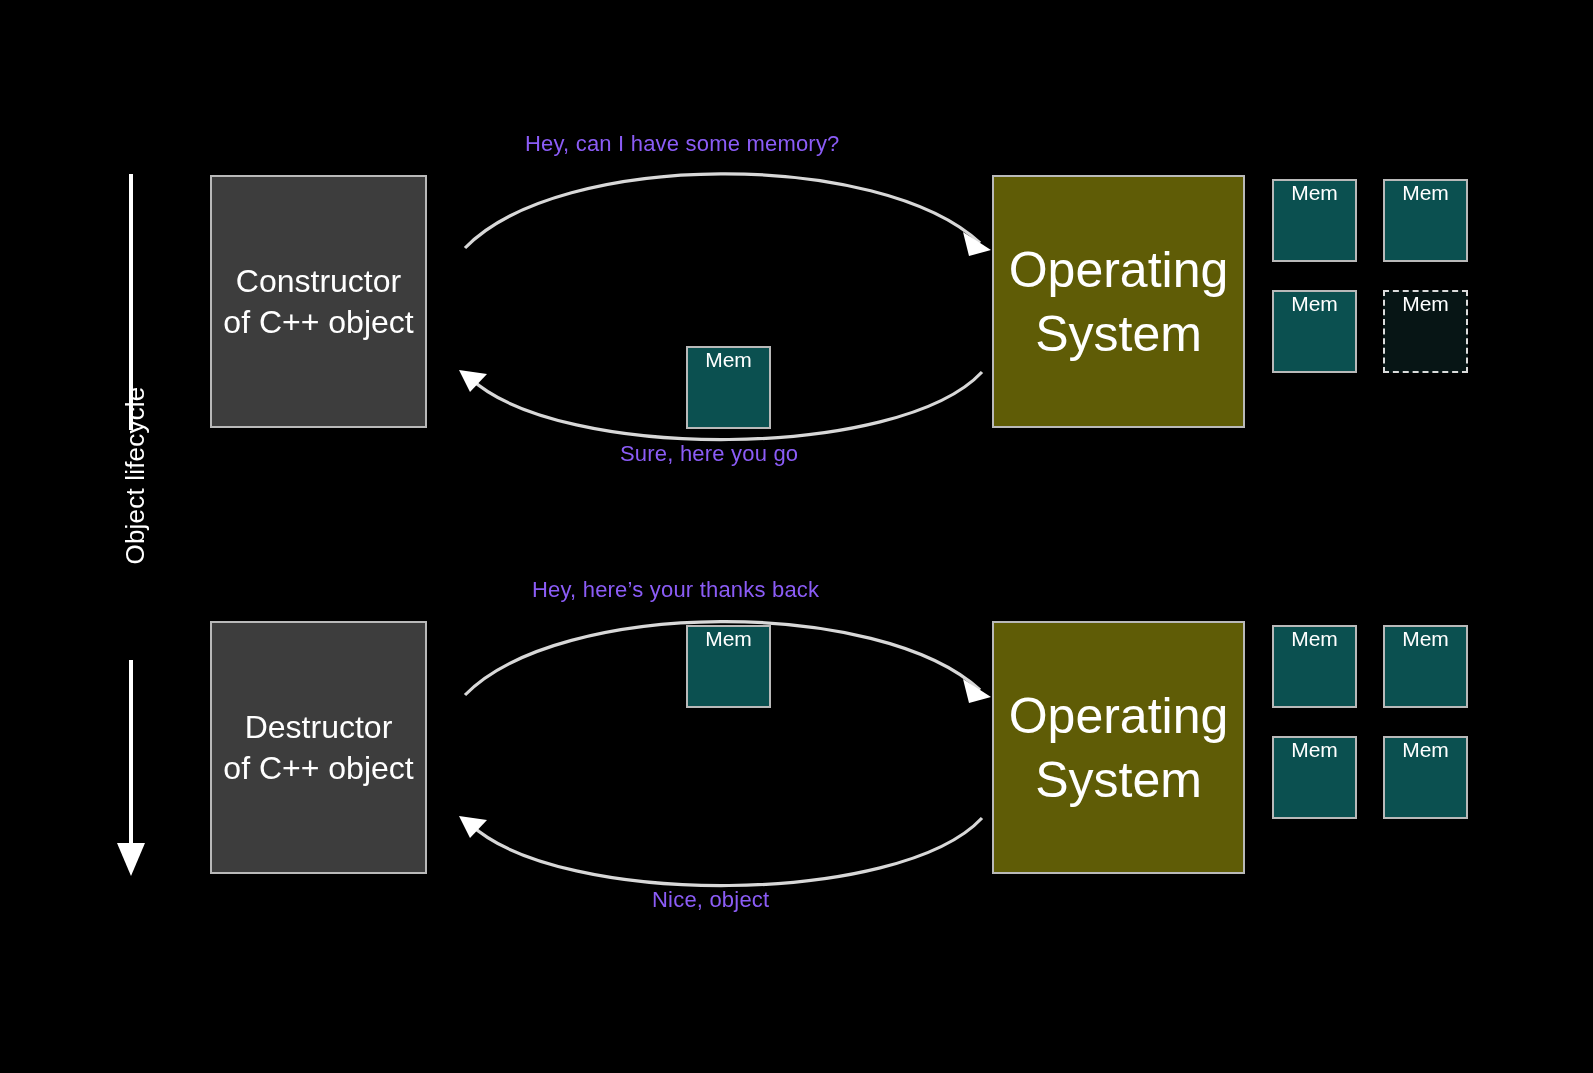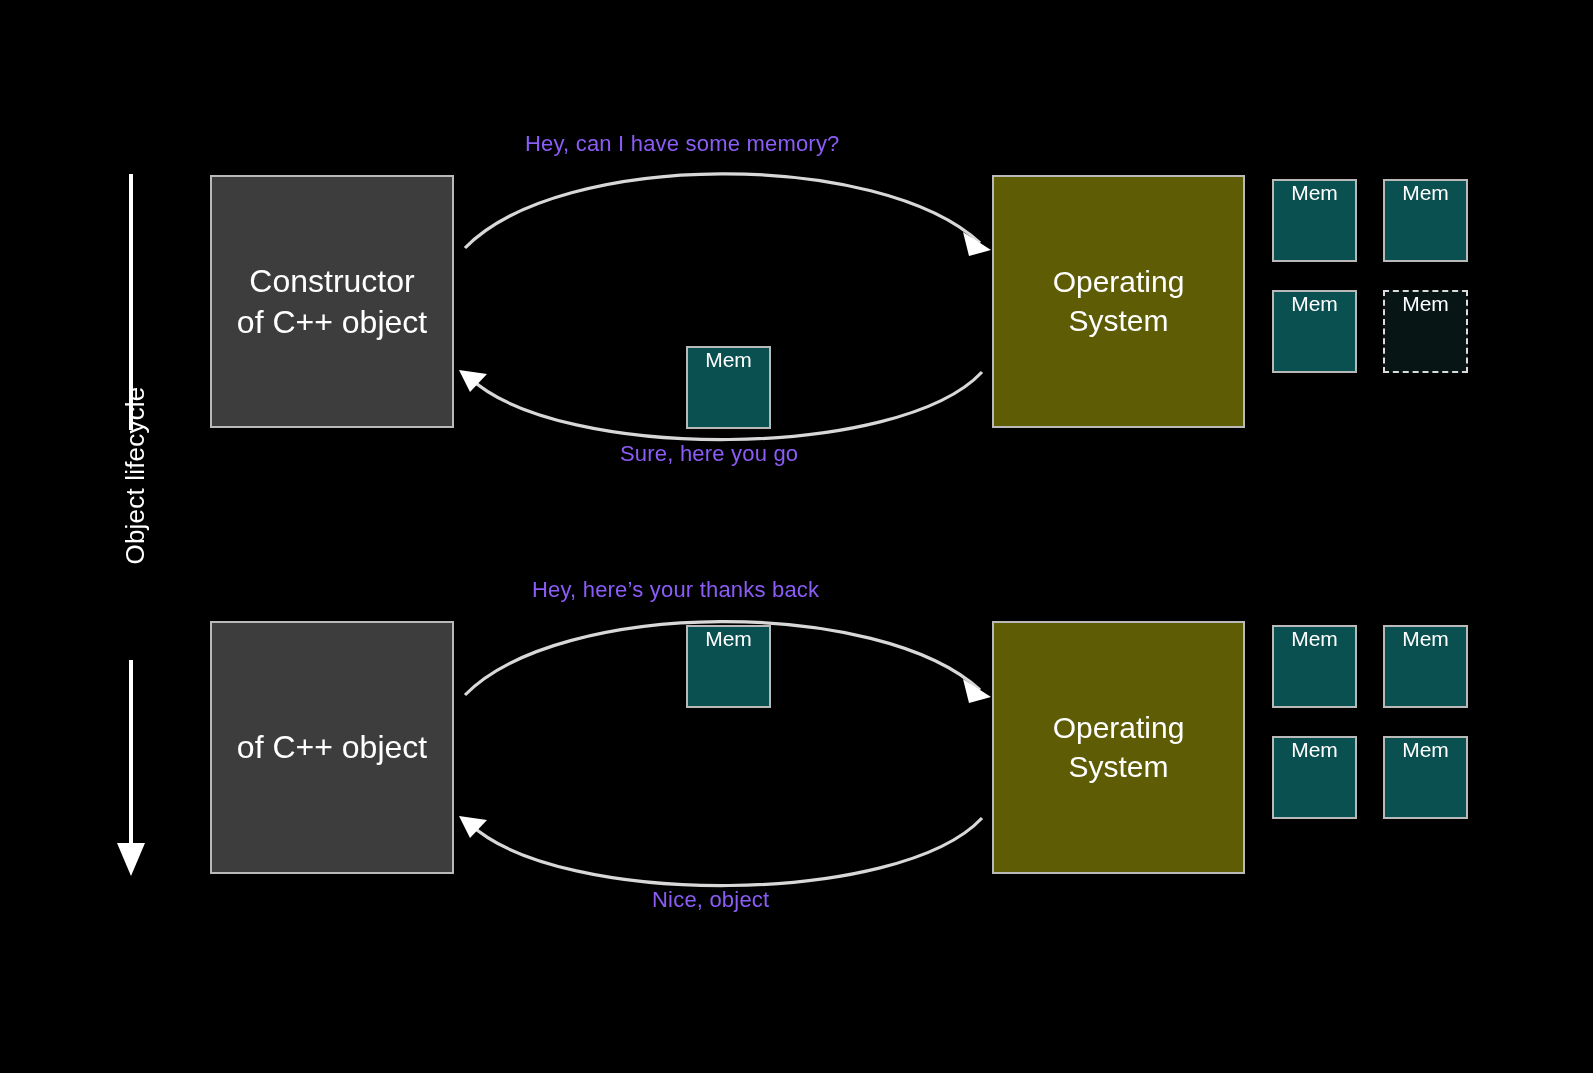--- a/index.html
+++ b/index.html
@@ -52,26 +52,26 @@
     display: flex;
     align-items: center;
     justify-content: center;
     text-align: center;
     color: #ffffff;
     line-height: 1.28;
   }
   .node-actor {
     background: #3d3d3d;
     font-size: 32px;
-    width: 244px;
+    width: 217px;
     height: 253px;
   }
   .node-os {
     background: #5f5c06;
-    font-size: 30px;
+    font-size: 50px;
     width: 253px;
     height: 253px;
   }
 
   
   .mem {
     position: absolute;
     box-sizing: border-box;
     width: 85px;
     height: 83px;
@@ -180,20 +180,21 @@
   </div>
   <div class="mem" style="left:1272px; top:290px;">
     <span>Mem</span>
   </div>
   <div class="mem free" style="left:1383px; top:290px;">
     <span>Mem</span>
   </div>
 
   <div class="node node-actor" style="left:210px; top:621px;">
     <div>
+      <div>Destructor</div>
       <div>of C++ object</div>
     </div>
   </div>
 
   <div class="node node-os" style="left:992px; top:621px;">
     <div>
       <div>Operating</div>
       <div>System</div>
     </div>
   </div>

